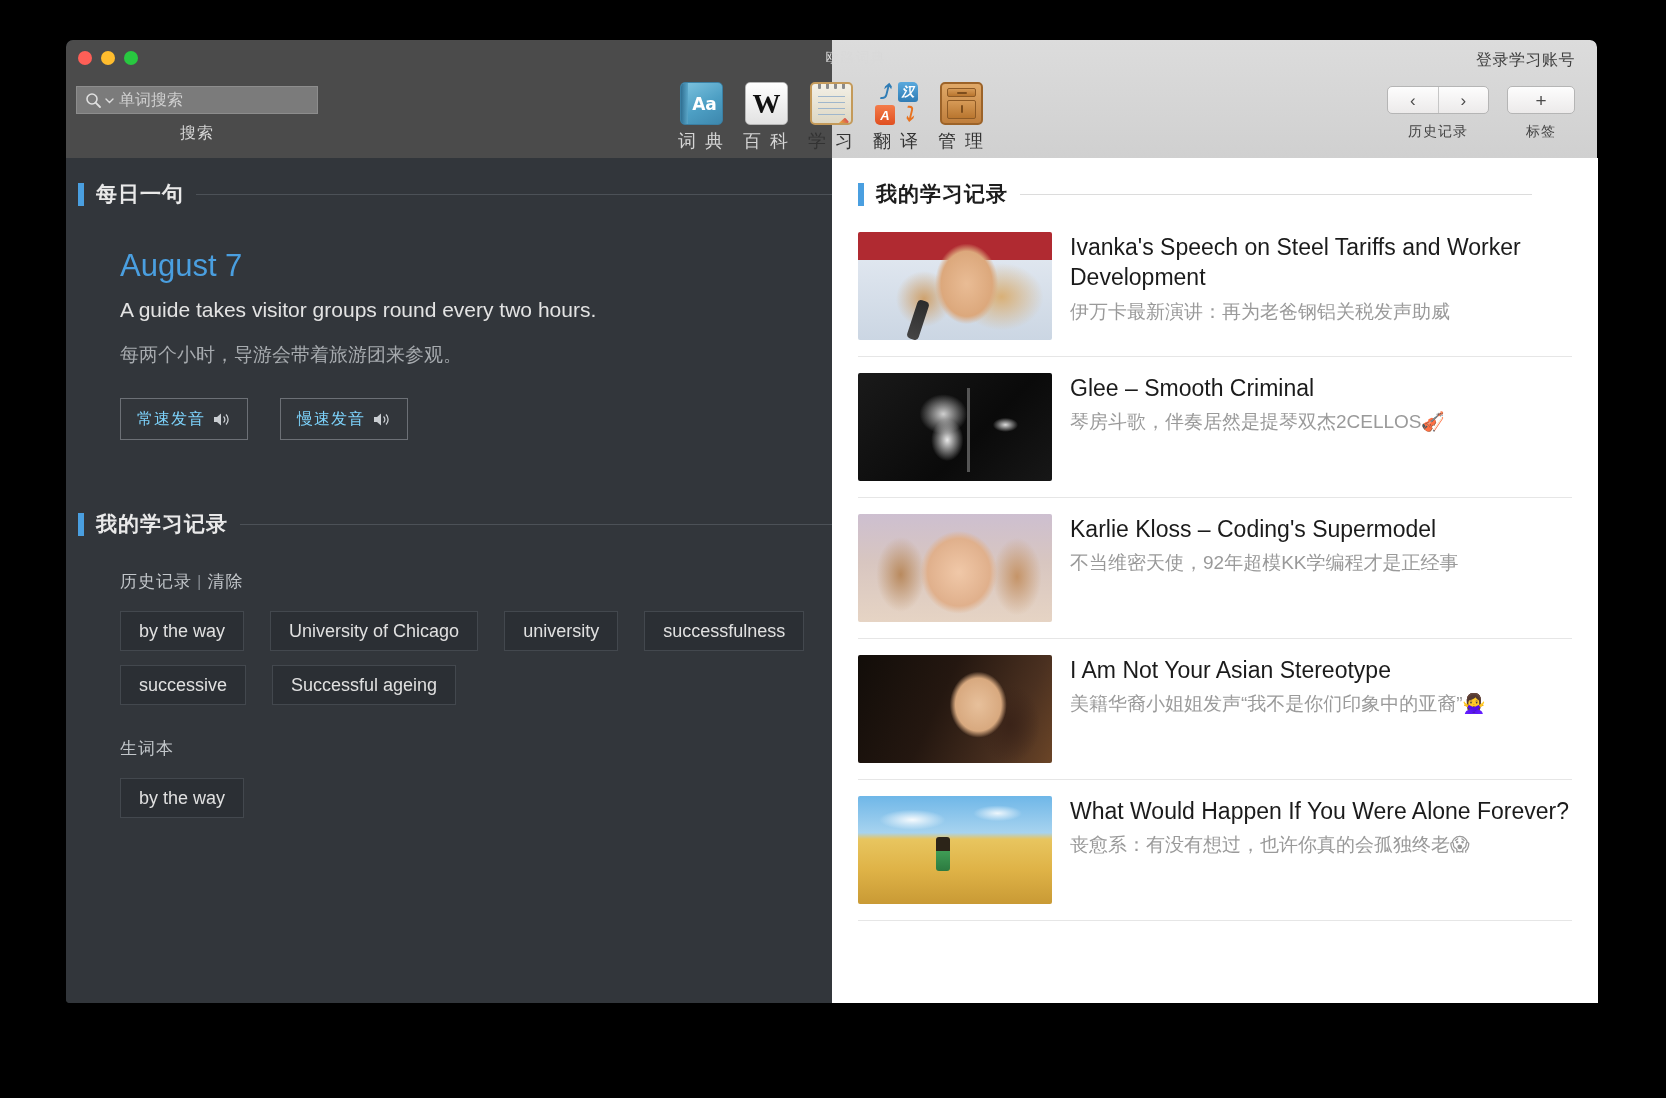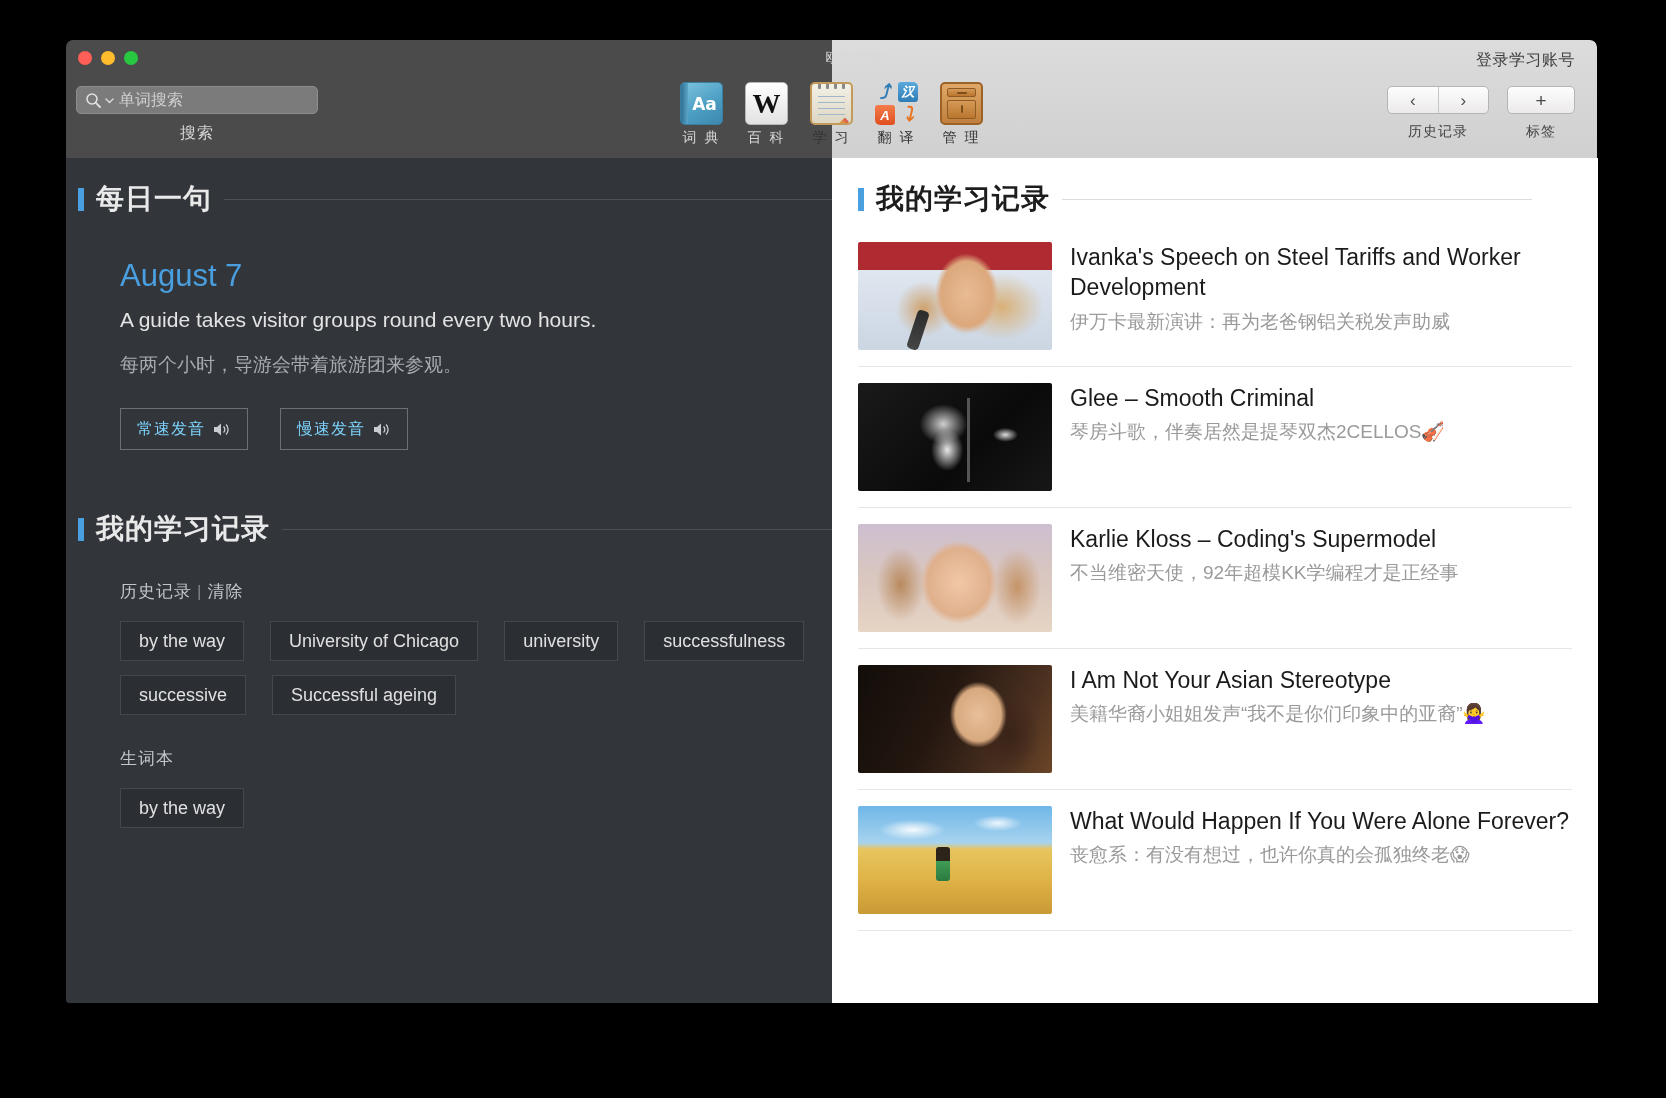--- a/index.html
+++ b/index.html
@@ -75,21 +75,21 @@
     position: absolute;
     left: 10px; top: 46px;
     width: 242px;
   }
   #search-box {
     display: flex;
     align-items: center;
     height: 28px;
     background: #7b7b7b;
     border: 1px solid #8d8d8d;
-    border-radius: 5px;
+    border-radius: 0;
     padding: 0 8px;
     gap: 3px;
   }
   #search-box svg { flex: none; }
   #search-input {
     flex: 1;
     background: transparent;
     border: 0;
     outline: 0;
     color: #e8e8e8;
@@ -117,21 +117,21 @@
   }
   .tool { width: 52px; text-align: center; cursor: default; }
   .tool .glyph {
     width: 43px; height: 43px;
     margin: 0 auto 4px;
     border-radius: 5px;
     position: relative;
     overflow: hidden;
   }
   .tool .cap {
-    font-size: 14px;
+    font-size: 18px;
     letter-spacing: 2px;
     color: #d5d5d5;
   }
   .tool.on-light .cap { color: #333; }
 
   
   .ic-dict {
     background: linear-gradient(150deg, #7fc4e0 0%, #4d9fc4 55%, #3d87ad 100%);
     border: 1px solid #3a7fa3;
     display: flex; align-items: center; justify-content: center;
@@ -294,21 +294,21 @@
     align-items: center;
     gap: 12px;
     padding-right: 40px;
   }
   .sec-head .bar {
     width: 6px; height: 23px;
     background: #4a9fe0;
     flex: none;
   }
   .sec-head .ttl {
-    font-size: 28px;
+    font-size: 21px;
     font-weight: bold;
     color: #e9e9e9;
     letter-spacing: 1px;
     flex: none;
     font-family: Liberation Mono, monospace;
   }
   .sec-head .rule {
     flex: 1;
     height: 1px;
     background: #4c5157;

